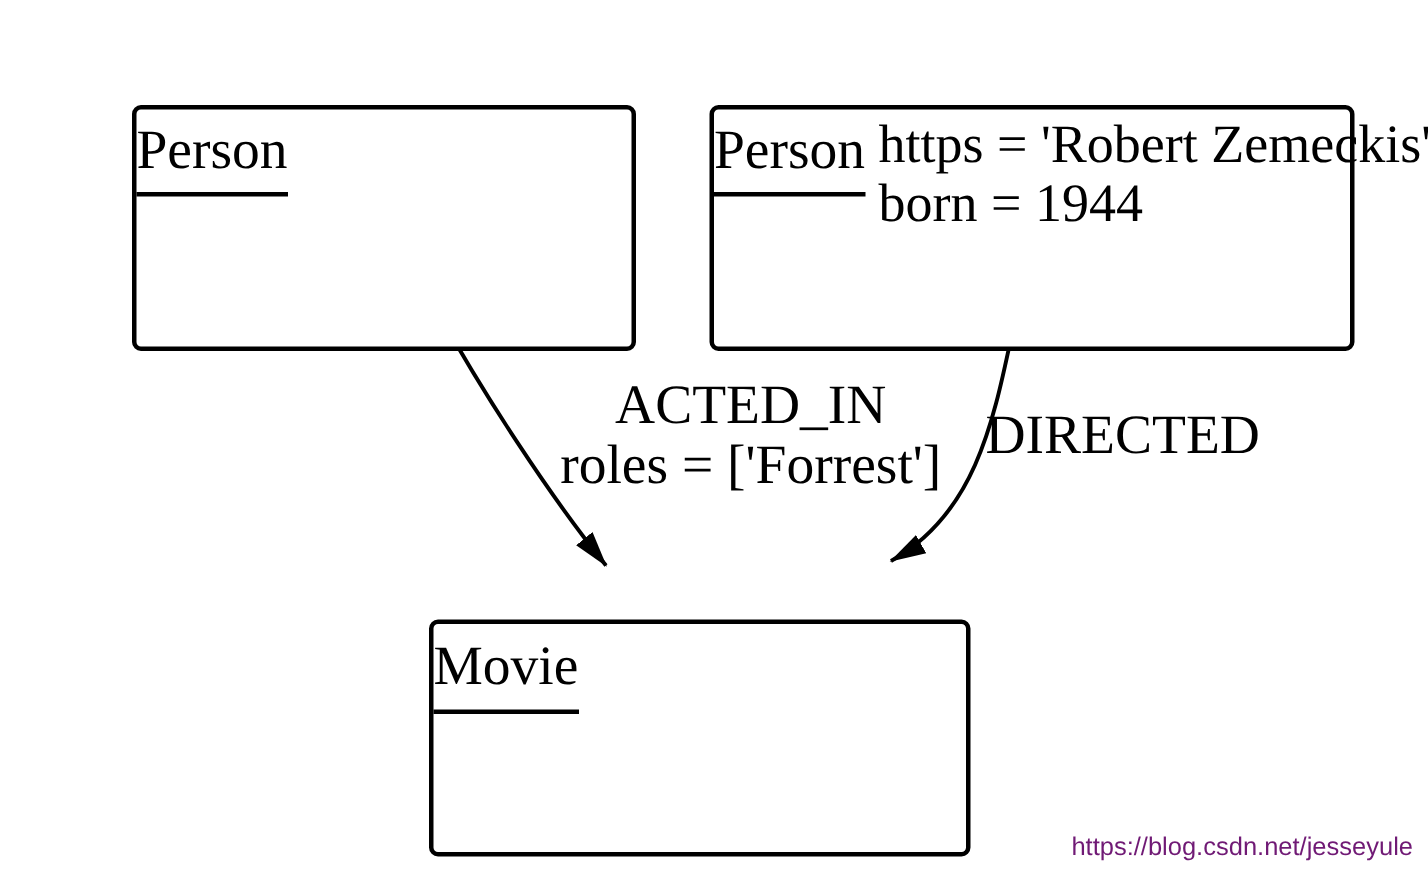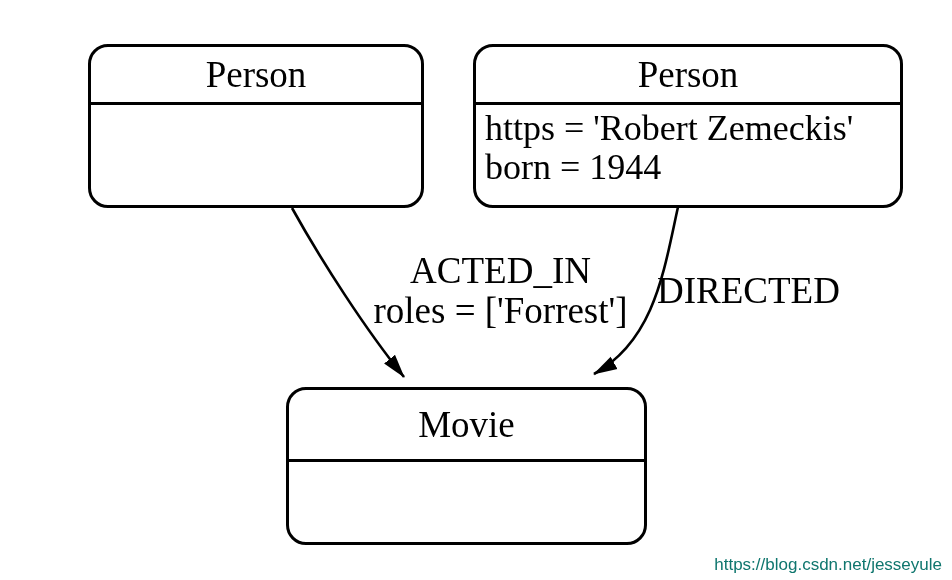--- a/index.html
+++ b/index.html
@@ -14,54 +14,55 @@
     color: #000000;
   }
   .edges-layer {
     position: absolute;
     left: 0; top: 0;
     width: 952px; height: 580px;
   }
   .node {
     position: absolute;
     border: 3px solid #000000;
-    border-radius: 20px;
+    border-radius: 6px;
     background: #ffffff;
     display: flex;
-    flex-direction: column;
+    flex-direction: row;
+    margin-top: 26px;
   }
   .node-title {
     display: flex;
     align-items: center;
     justify-content: center;
     font-size: 37px;
     border-bottom: 3px solid #000000;
   }
   .node1 .node-title, .node2 .node-title { height: 58px; }
-  .node3 .node-title { height: 72px; }
+  .node3 .node-title { height: 60px; }
   .node-body {
     padding: 4px 9px 0 9px;
     font-size: 36px;
     line-height: 39px;
     white-space: nowrap;
   }
   .edge-label {
     position: absolute;
     font-size: 37px;
     line-height: 40px;
     white-space: nowrap;
   }
   .edge-label.centered { text-align: center; }
   .watermark {
     position: absolute;
     right: 10px;
     bottom: 5px;
     font-family: "Liberation Sans", sans-serif;
     font-size: 17px;
-    color: #0f766e;
+    color: #701a75;
   }
 </style>
 </head>
 <body>
 
 <div class="canvas">
 
   <svg class="edges-layer" width="952" height="580" viewBox="0 0 952 580" xmlns="http://www.w3.org/2000/svg">
     <defs>
       <marker id="arrowhead" markerUnits="userSpaceOnUse" markerWidth="26" markerHeight="20" refX="23" refY="10" orient="auto">

